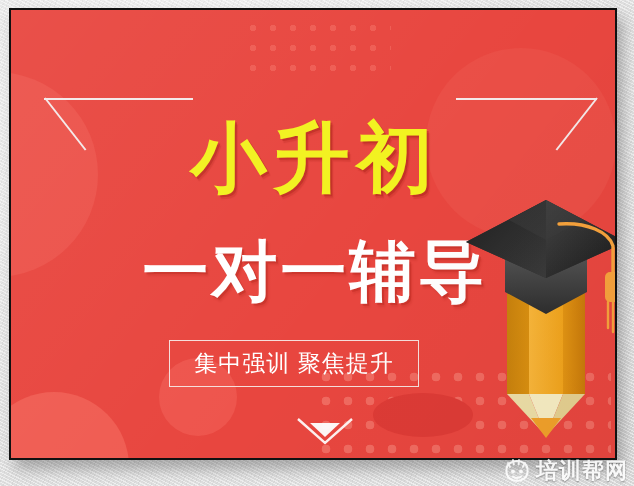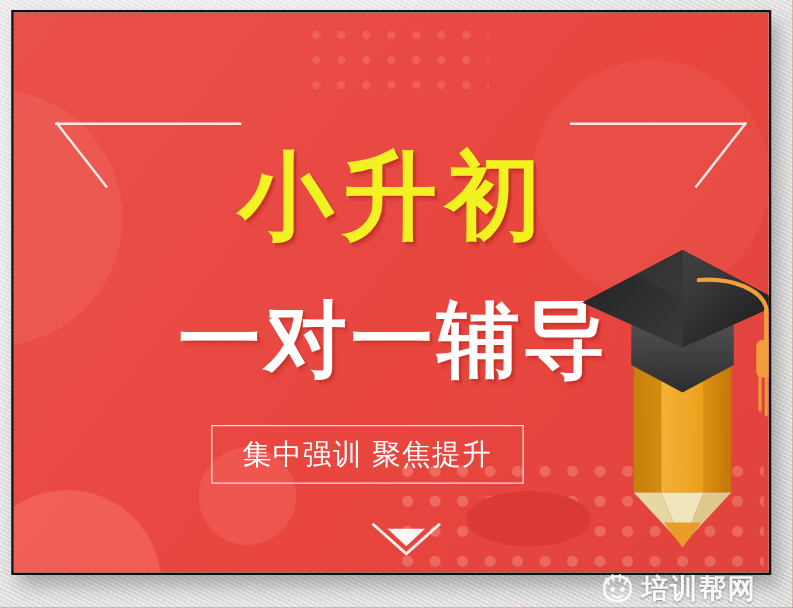--- a/index.html
+++ b/index.html
@@ -191,21 +191,21 @@
     position: absolute;
     left: 452px;
     top: 186px;
     width: 168px;
     height: 244px;
   }
 
   
   #watermark {
     position: absolute;
-    left: 481px;
+    left: 504px;
     top: 455px;
     height: 31px;
     display: flex;
     align-items: center;
     gap: 6px;
     opacity: .88;
   }
   #watermark-text {
     font-family: "Liberation Sans", "DejaVu Sans", sans-serif;
     font-size: 22px;

